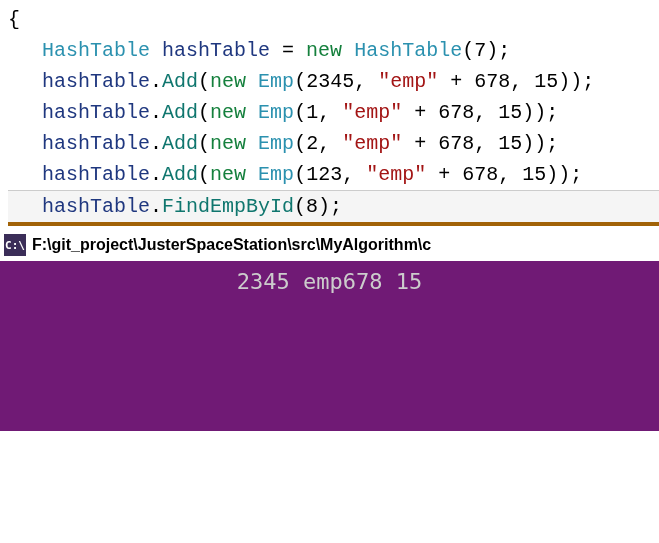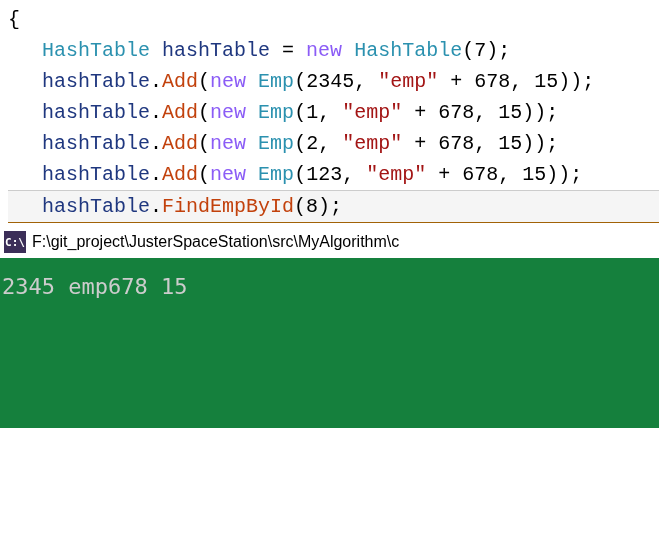--- a/index.html
+++ b/index.html
@@ -16,28 +16,28 @@
       font-size: 20px;
       line-height: 31px;
     }
     .code-line {
       white-space: pre;
       position: relative;
     }
     .code-line.highlighted {
       background: #f5f5f5;
       border-top: 1px solid #ccc;
-      border-bottom: 1px solid #a16207;
+      border-bottom: 4px solid #a16207;
     }
     .brace { color: #000; }
     .indent { padding-left: 34px; display: inline-block; }
     .type { color: #2b91af; }
     .local-var { color: #1f377f; }
-    .keyword { color: #8b5cf6; }
-    .method { color: #c2410c; }
+    .keyword { color: #15803d; }
+    .method { color: #0f766e; }
     .string { color: #a31515; }
     .punct { color: #000; }
     .console-window {
       margin-top: 3px;
       background: #000;
       color: #ccc;
       font-family: 'NSimSun', SimSun, Consolas, monospace;
     }
     .console-title-bar {
       background: #fff;
@@ -59,28 +59,30 @@
       display: inline-flex;
       align-items: center;
       justify-content: center;
       margin-right: 6px;
       flex-shrink: 0;
       font-family: Consolas, monospace;
     }
     .console-title {
       white-space: nowrap;
       overflow: hidden;
+      font-weight: bold;
     }
     .console-output {
-      background: #15803d;
+      background: #701a75;
       color: #ccc;
-      padding: 14px 2px;
+      padding: 6px 2px;
       font-size: 22px;
       line-height: 29px;
       min-height: 170px;
+      text-align: center;
     }
     .console-line {
       white-space: pre;
     }
   </style>
 </head>
 <body>
 
 <div class="code-editor">
   <div class="code-line"><span class="brace">{</span></div>

